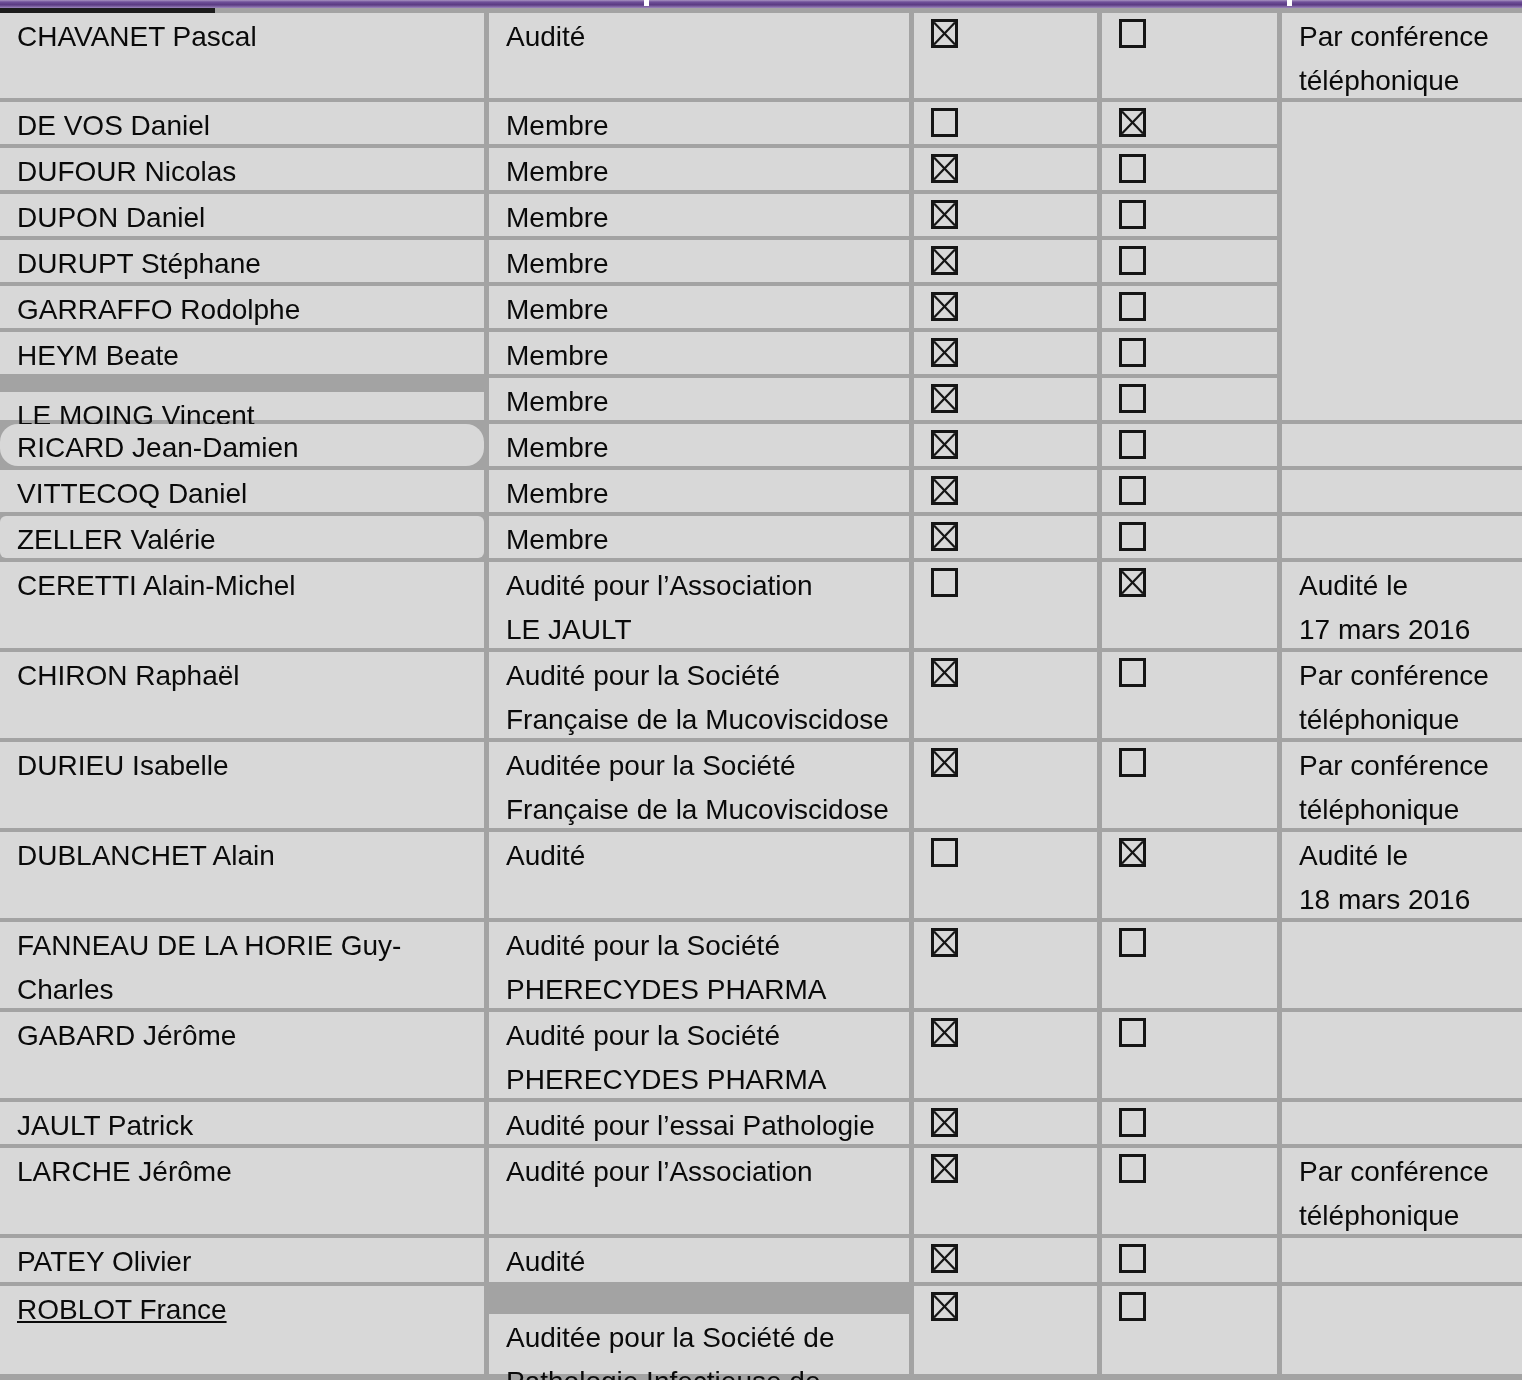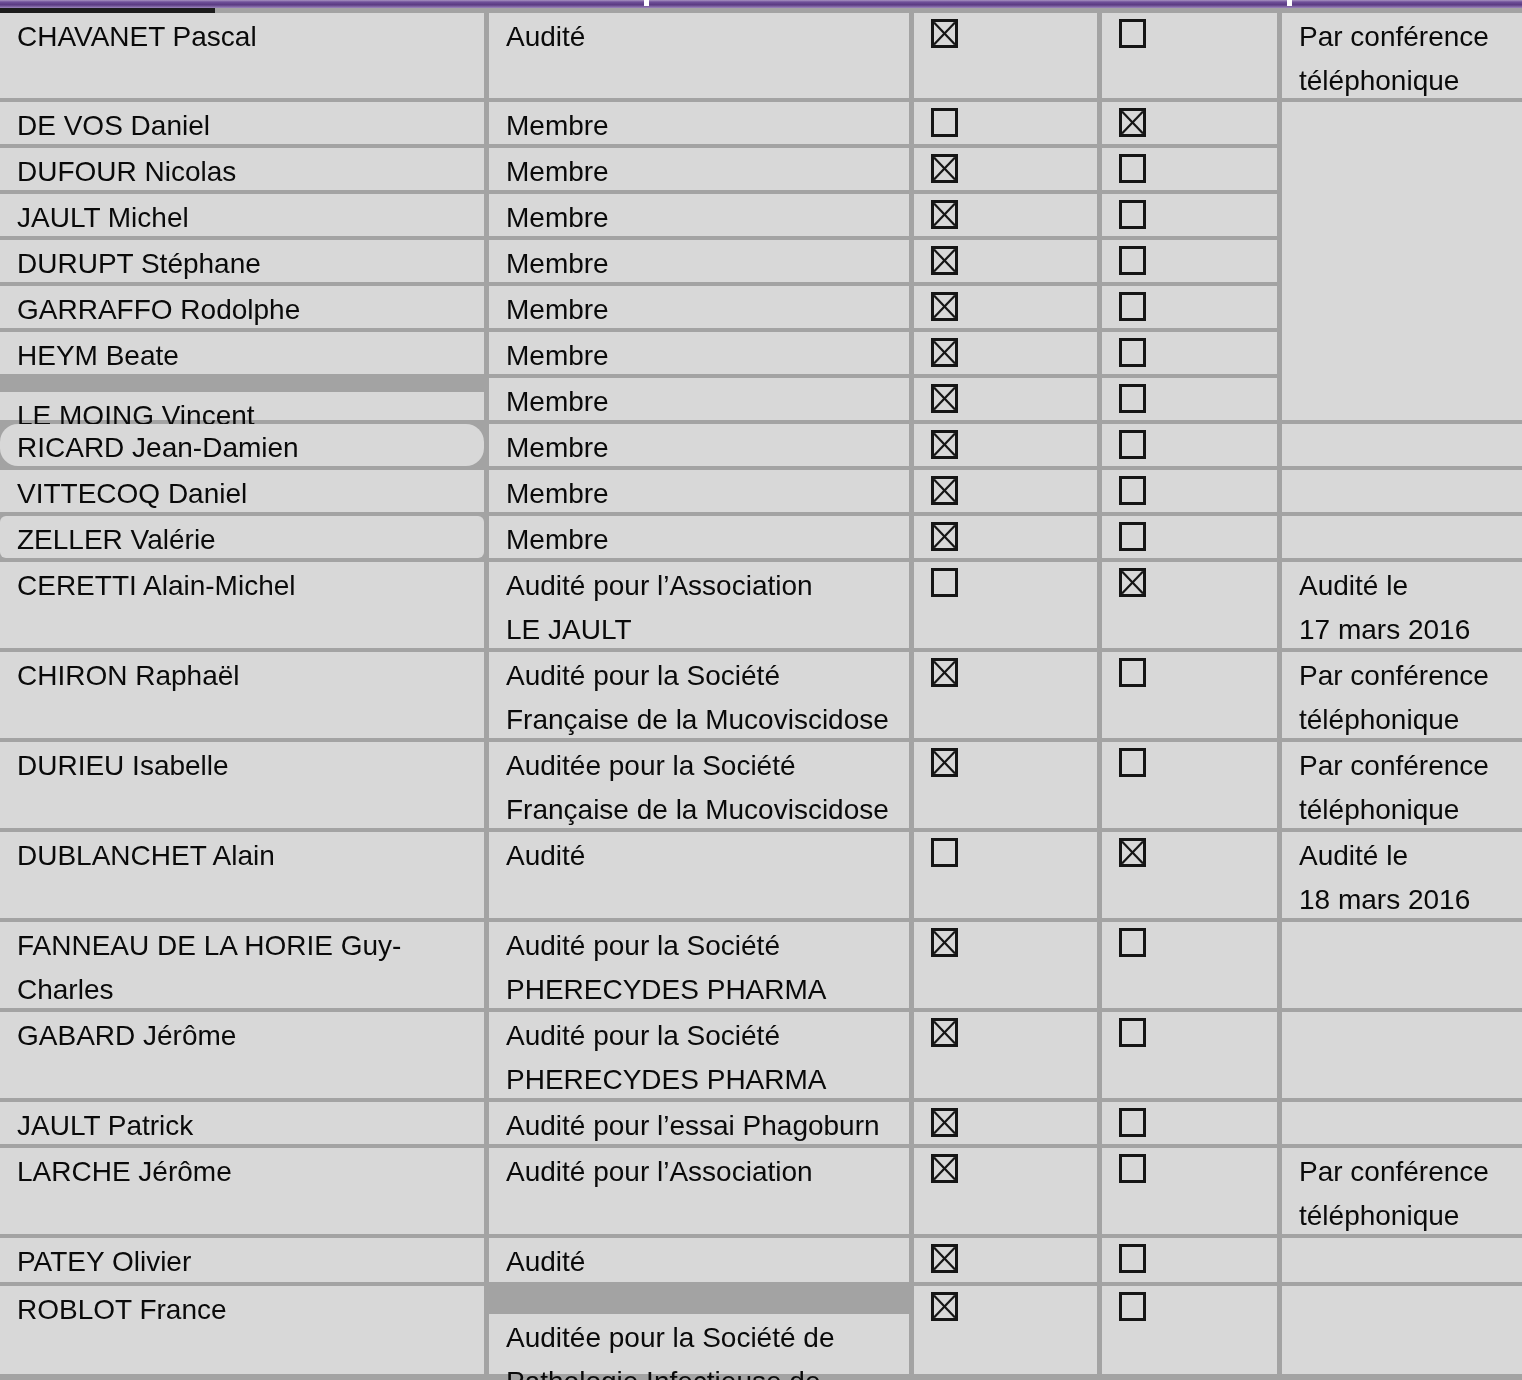--- a/index.html
+++ b/index.html
@@ -99,21 +99,21 @@
       </div>
       <div class="cell check" style="grid-area: 3 / 3;"><span class="cb"><svg width="27" height="29" viewBox="0 0 27 29">
             <rect x="1.5" y="1.5" width="24" height="26" fill="none" stroke="#151515" stroke-width="3"></rect>
             <line x1="3" y1="3.5" x2="24" y2="25.5" stroke="#151515" stroke-width="2.2"></line>
             <line x1="24" y1="3.5" x2="3" y2="25.5" stroke="#151515" stroke-width="2.2"></line>
           </svg></span></div>
       <div class="cell check" style="grid-area: 3 / 4;"><span class="cb"><svg width="27" height="29" viewBox="0 0 27 29">
             <rect x="1.5" y="1.5" width="24" height="26" fill="none" stroke="#151515" stroke-width="3"></rect>
           </svg></span></div>
       <div class="cell text" style="grid-area: 4 / 1;">
-        <div>JAULT Michel</div>
+        <div>DUPON Daniel</div>
       </div>
       <div class="cell text" style="grid-area: 4 / 2;">
         <div>Membre</div>
       </div>
       <div class="cell check" style="grid-area: 4 / 3;"><span class="cb"><svg width="27" height="29" viewBox="0 0 27 29">
             <rect x="1.5" y="1.5" width="24" height="26" fill="none" stroke="#151515" stroke-width="3"></rect>
             <line x1="3" y1="3.5" x2="24" y2="25.5" stroke="#151515" stroke-width="2.2"></line>
             <line x1="24" y1="3.5" x2="3" y2="25.5" stroke="#151515" stroke-width="2.2"></line>
           </svg></span></div>
       <div class="cell check" style="grid-area: 4 / 4;"><span class="cb"><svg width="27" height="29" viewBox="0 0 27 29">
@@ -325,21 +325,21 @@
             <line x1="24" y1="3.5" x2="3" y2="25.5" stroke="#151515" stroke-width="2.2"></line>
           </svg></span></div>
       <div class="cell check" style="grid-area: 17 / 4;"><span class="cb"><svg width="27" height="29" viewBox="0 0 27 29">
             <rect x="1.5" y="1.5" width="24" height="26" fill="none" stroke="#151515" stroke-width="3"></rect>
           </svg></span></div>
       <div class="cell text" style="grid-area: 17 / 5;"></div>
       <div class="cell text" style="grid-area: 18 / 1;">
         <div>JAULT Patrick</div>
       </div>
       <div class="cell text" style="grid-area: 18 / 2;">
-        <div>Audité pour l’essai Phagoburn</div>
+        <div>Audité pour l’essai Pathologie</div>
       </div>
       <div class="cell check" style="grid-area: 18 / 3;"><span class="cb"><svg width="27" height="29" viewBox="0 0 27 29">
             <rect x="1.5" y="1.5" width="24" height="26" fill="none" stroke="#151515" stroke-width="3"></rect>
             <line x1="3" y1="3.5" x2="24" y2="25.5" stroke="#151515" stroke-width="2.2"></line>
             <line x1="24" y1="3.5" x2="3" y2="25.5" stroke="#151515" stroke-width="2.2"></line>
           </svg></span></div>
       <div class="cell check" style="grid-area: 18 / 4;"><span class="cb"><svg width="27" height="29" viewBox="0 0 27 29">
             <rect x="1.5" y="1.5" width="24" height="26" fill="none" stroke="#151515" stroke-width="3"></rect>
           </svg></span></div>
       <div class="cell text" style="grid-area: 18 / 5;"></div>
@@ -369,21 +369,21 @@
       </div>
       <div class="cell check" style="grid-area: 20 / 3;"><span class="cb"><svg width="27" height="29" viewBox="0 0 27 29">
             <rect x="1.5" y="1.5" width="24" height="26" fill="none" stroke="#151515" stroke-width="3"></rect>
             <line x1="3" y1="3.5" x2="24" y2="25.5" stroke="#151515" stroke-width="2.2"></line>
             <line x1="24" y1="3.5" x2="3" y2="25.5" stroke="#151515" stroke-width="2.2"></line>
           </svg></span></div>
       <div class="cell check" style="grid-area: 20 / 4;"><span class="cb"><svg width="27" height="29" viewBox="0 0 27 29">
             <rect x="1.5" y="1.5" width="24" height="26" fill="none" stroke="#151515" stroke-width="3"></rect>
           </svg></span></div>
       <div class="cell text" style="grid-area: 20 / 5;"></div>
-      <div class="cell text" style="grid-area: 21 / 1;">
+      <div class="cell text" style="grid-area: 21 / 1; text-decoration: underline;">
         <div>ROBLOT France</div>
       </div>
       <div class="cell text" style="grid-area: 21 / 2; margin-top: 28px;">
         <div>Auditée pour la Société de</div>
         <div>Pathologie Infectieuse de</div>
       </div>
       <div class="cell check" style="grid-area: 21 / 3;"><span class="cb"><svg width="27" height="29" viewBox="0 0 27 29">
             <rect x="1.5" y="1.5" width="24" height="26" fill="none" stroke="#151515" stroke-width="3"></rect>
             <line x1="3" y1="3.5" x2="24" y2="25.5" stroke="#151515" stroke-width="2.2"></line>
             <line x1="24" y1="3.5" x2="3" y2="25.5" stroke="#151515" stroke-width="2.2"></line>

